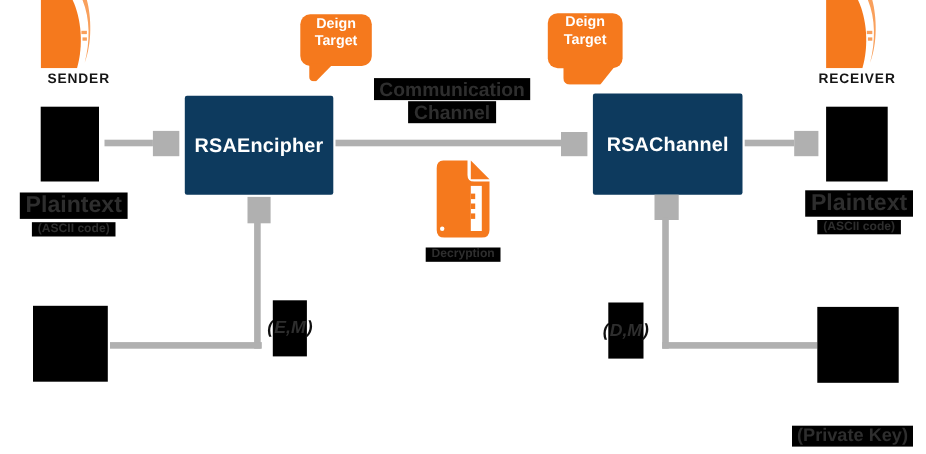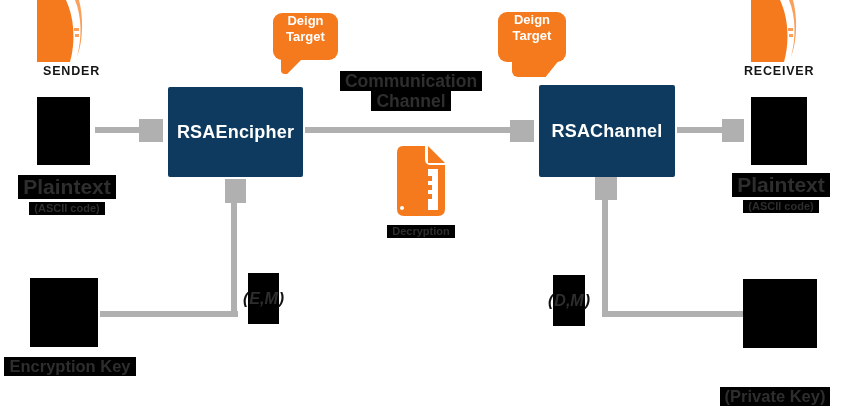--- a/index.html
+++ b/index.html
@@ -127,21 +127,21 @@
   </div>
 
   <div class="abs gray" style="left:225px; top:179px; width:21px; height:24px;"></div>
   <div class="abs gray" style="left:231px; top:202px; width:6px; height:115px;"></div>
   <div class="abs gray" style="left:100px; top:311px; width:138px; height:6px;"></div>
   <div class="abs pair" style="left:243px; top:290px;">
     <span>(</span><span class="inner">E,M</span><span>)</span>
   </div>
   <div class="abs black-rect" style="left:30px; top:278px; width:68px; height:69px;"></div>
   <div class="abs label-stack" style="left:0; top:357px; width:140px;">
-    <span class="hl-line t-165">Encryption Key</span><br>
+    <br>
   </div>
 
   <div class="abs gray" style="left:595px; top:177px; width:22px; height:23px;"></div>
   <div class="abs gray" style="left:602px; top:198px; width:6px; height:119px;"></div>
   <div class="abs gray" style="left:602px; top:311px; width:141px; height:6px;"></div>
   <div class="abs pair" style="left:548px; top:292px;">
     <span>(</span><span class="inner">D,M</span><span>)</span>
   </div>
   <div class="abs black-rect" style="left:743px; top:279px; width:74px; height:69px;"></div>
   <div class="abs label-stack" style="left:706px; top:370px; width:138px;">

